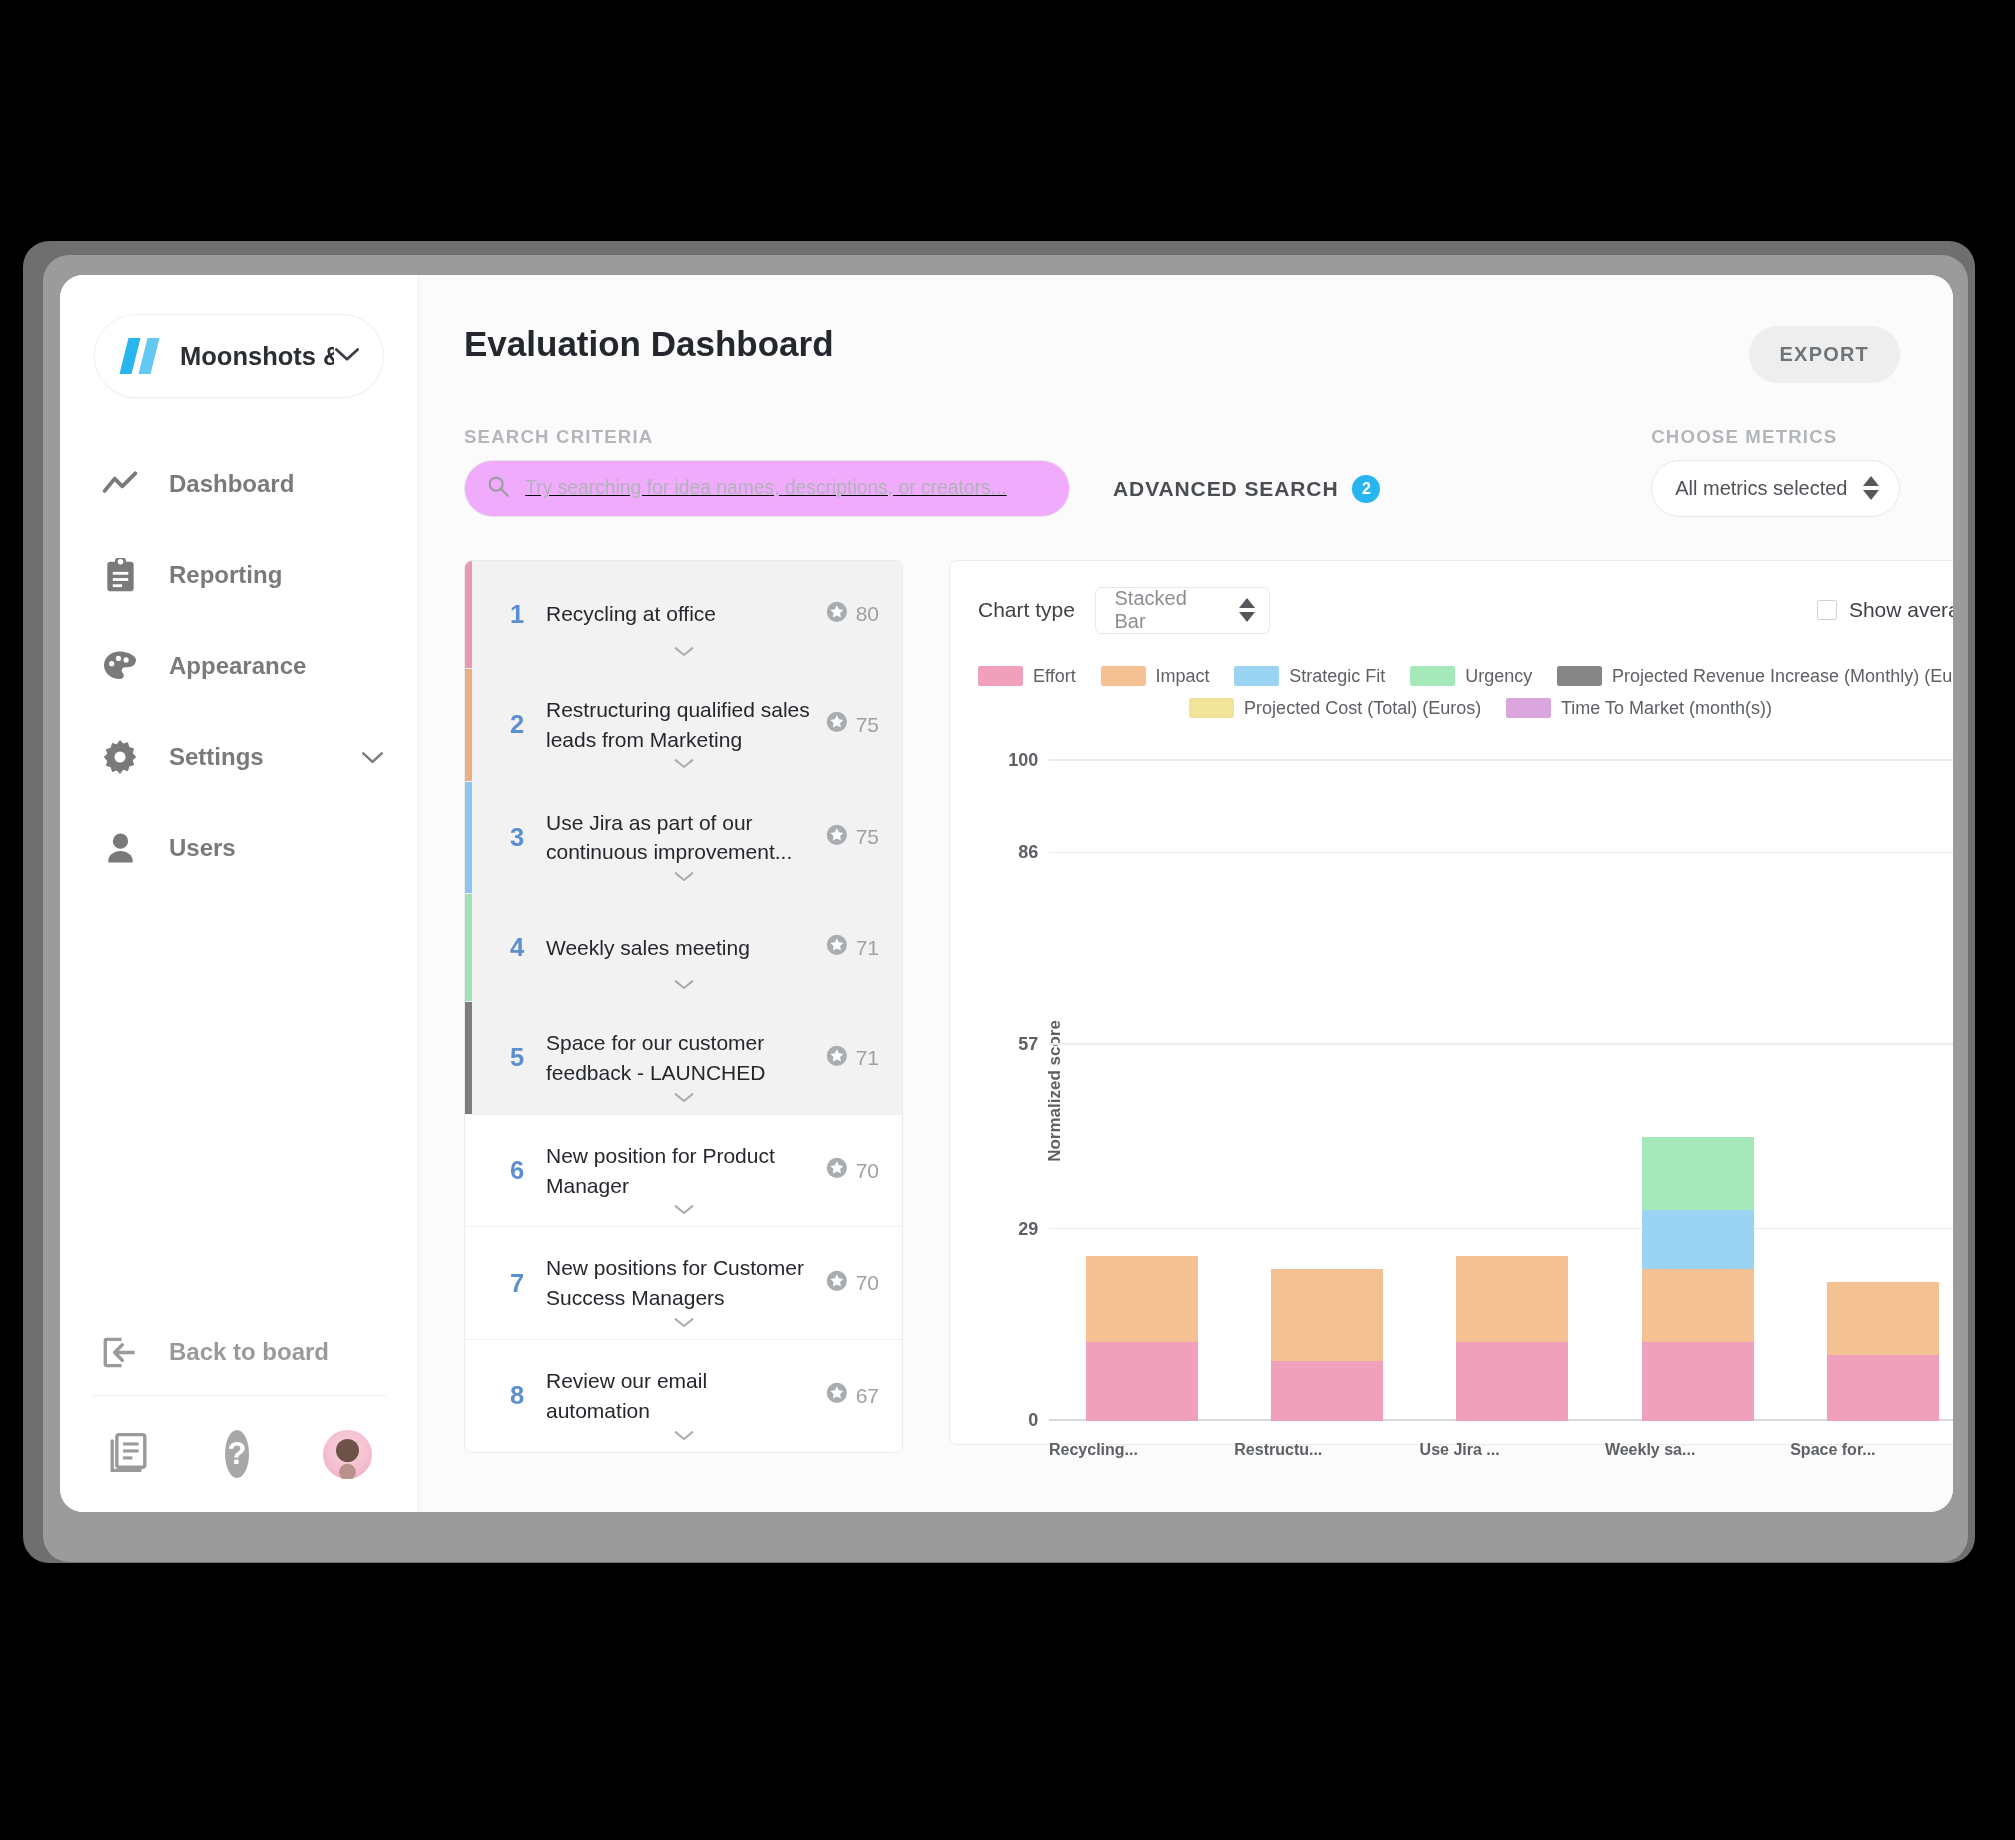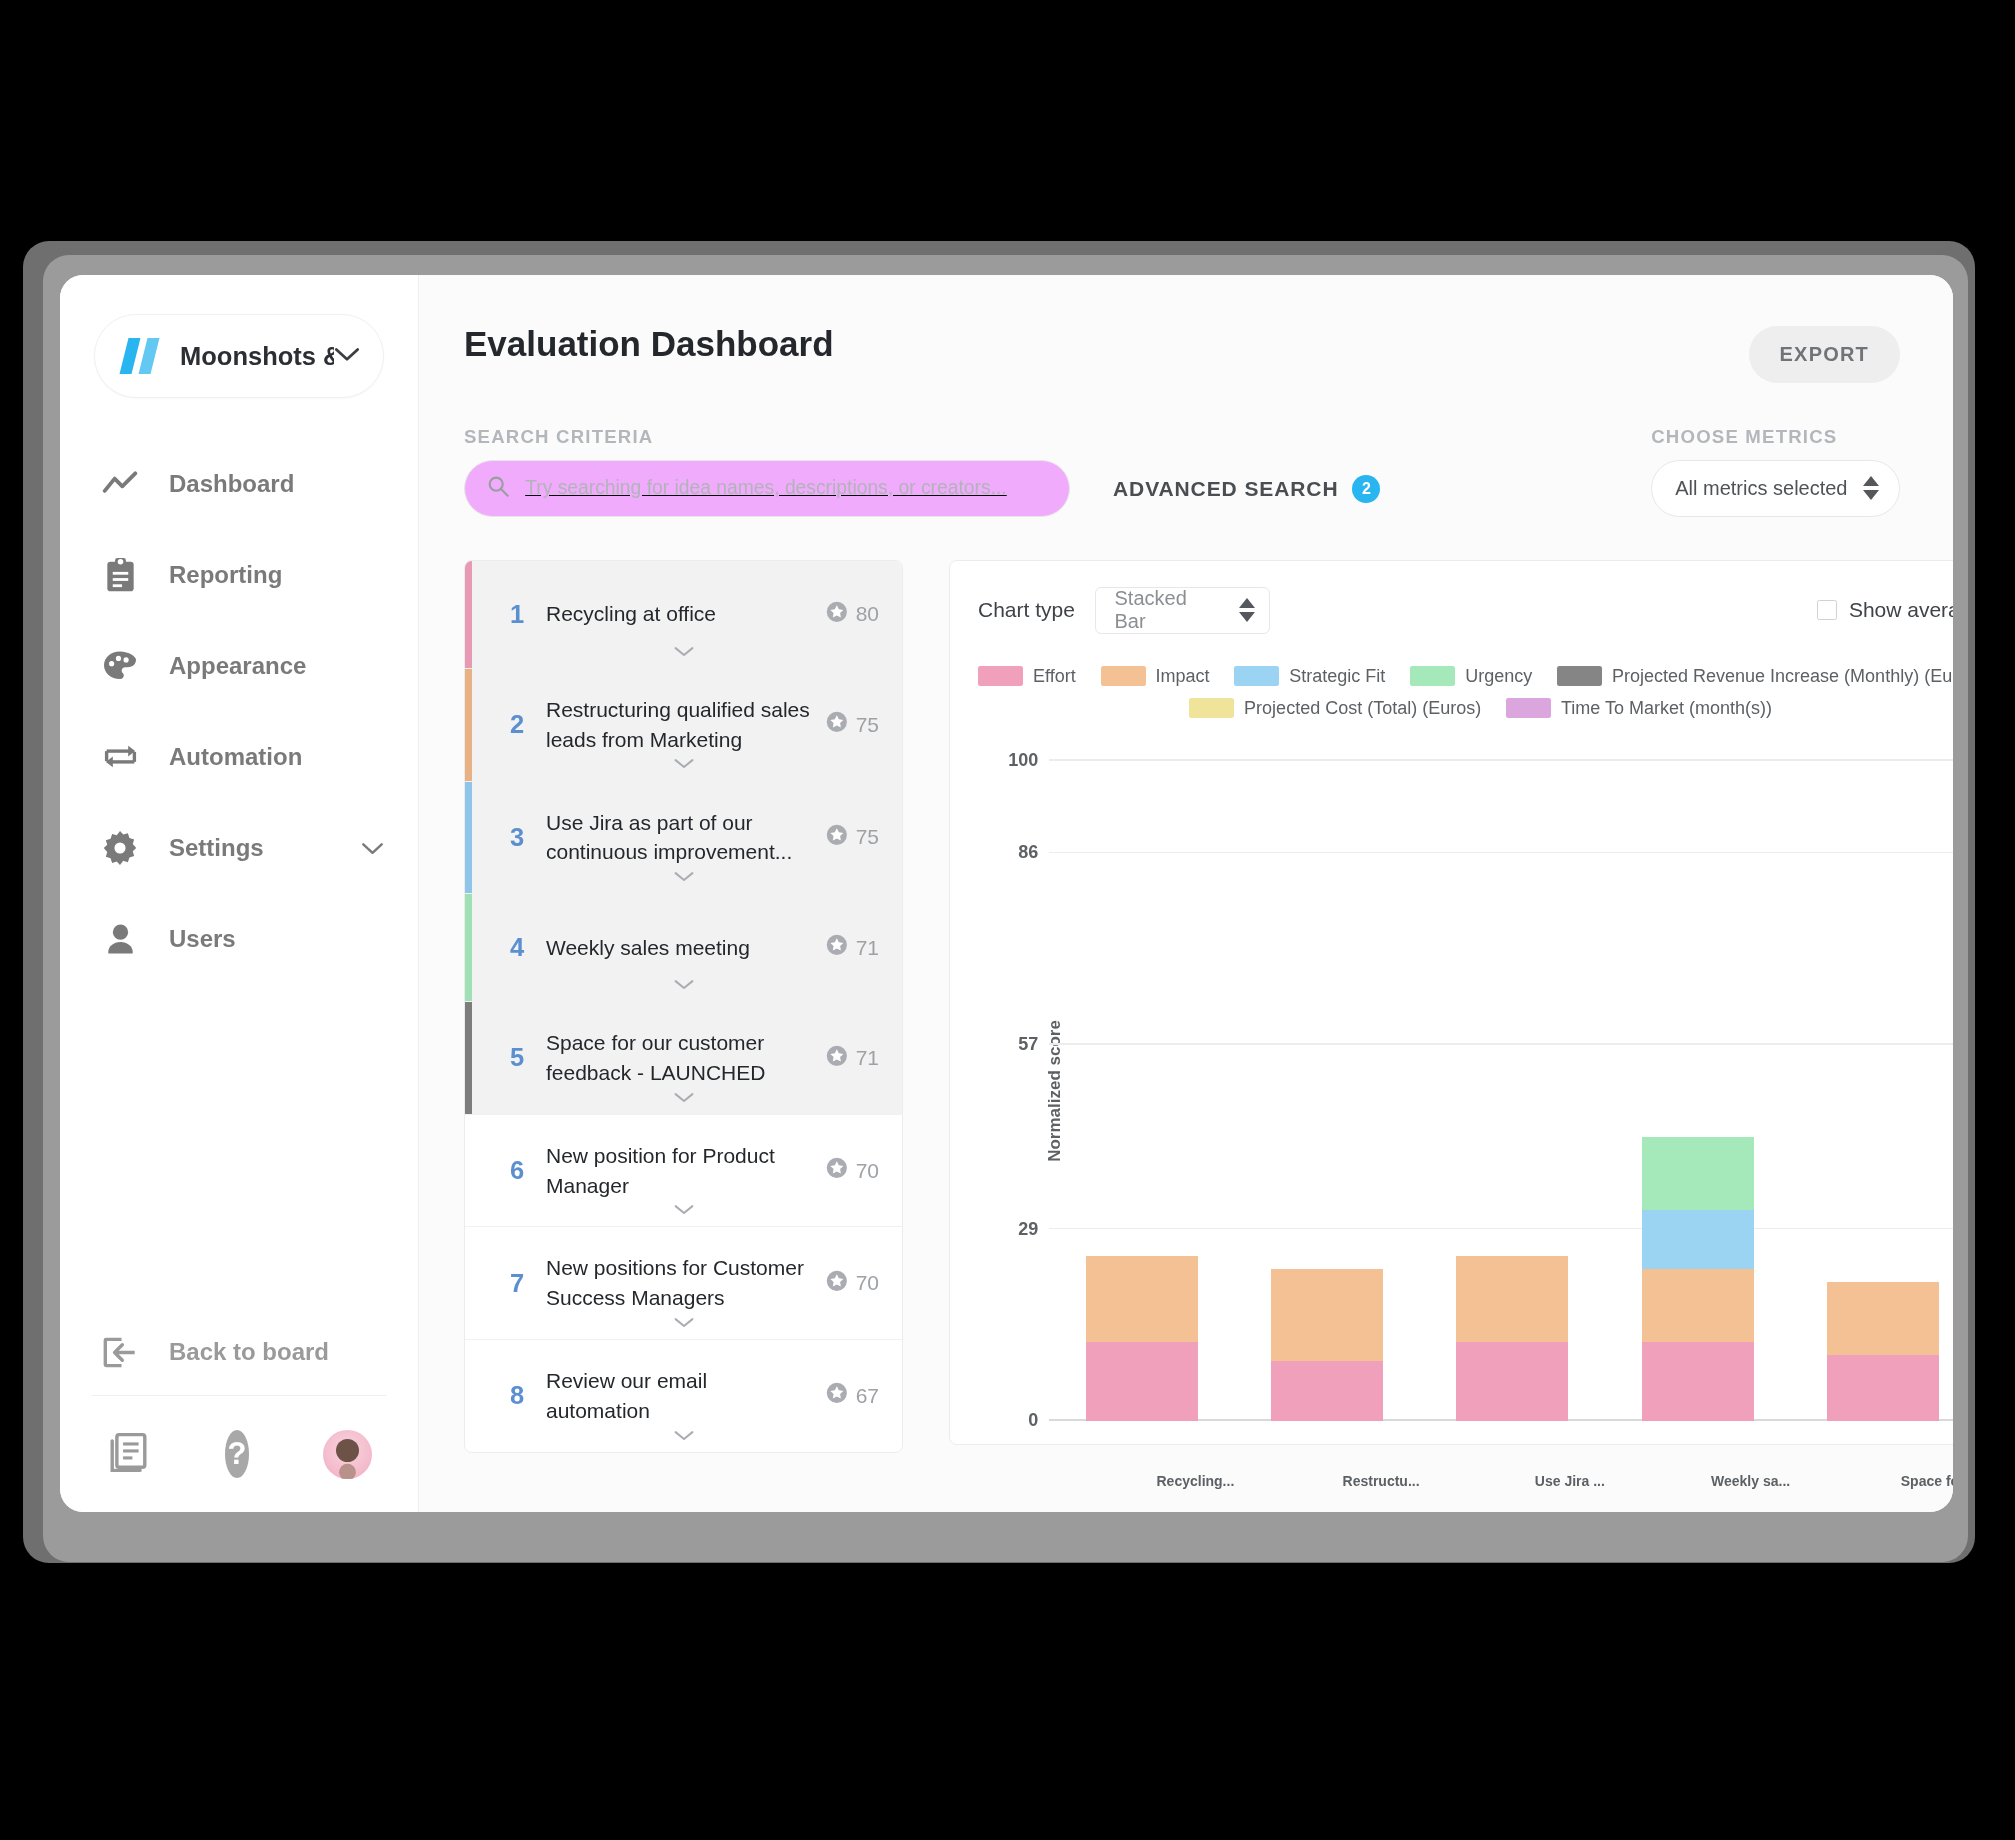--- a/index.html
+++ b/index.html
@@ -220,21 +220,21 @@
   .gridline.base { background: #d9d9d9; }
   .ytick {
     position: absolute; right: calc(100% + 10.8px); transform: translateY(-50%);
     font-size: 18px; font-weight: bold; color: #5d6165; white-space: nowrap;
   }
   .bars { position: absolute; left: 0; right: 0; bottom: 0; top: 0; display: flex; }
   .bar-slot { flex: 1; position: relative; display: flex; justify-content: center; }
   .bar { position: absolute; bottom: 0; width: 112px; display: flex; flex-direction: column-reverse; }
   .seg { width: 100%; }
   .x-labels { position: absolute; left: 71px; right: 7.7px; top: 100%; display: flex; margin-top: 20px; }
-  .x-label { flex: 1; text-align: right; font-size: 14px; font-weight: bold; color: #5d6165; margin-top: 32px; }
+  .x-label { flex: 1; text-align: left; font-size: 16px; font-weight: bold; color: #5d6165; }
 </style>
 </head>
 <body>
 
 <div id="root">
 
 <div class="device-shadow"></div>
 <div class="device-shadow2"></div>
 
 <div class="app-window">
@@ -285,33 +285,20 @@
           <svg width="36" height="32" viewBox="0 0 46 42">
             <path d="M23 2C11 2 2 10 2 20c0 10 9 18 21 18 3 0 5-2 5-4.5 0-1.4-.7-2.3-1.4-3.2-.7-.9-1.4-1.8-1.4-3.2 0-2.5 2-4.5 4.5-4.5H33c7 0 11-4 11-10C44 9 35 2 23 2z" fill="#7a7a7a"></path>
             <circle cx="12" cy="18" r="3.4" fill="#fff"></circle>
             <circle cx="21" cy="11" r="3.4" fill="#fff"></circle>
             <circle cx="31" cy="13" r="3.4" fill="#fff"></circle>
           </svg>
         </span>
         <span class="lbl">Appearance</span>
       </div>
 
-      <div class="nav-item">
-        <span class="ico">
-          <svg width="37" height="31" viewBox="0 0 48 40">
-            <path d="M6 13 L36 13" stroke="#7a7a7a" stroke-width="4.4" fill="none"></path>
-            <path d="M6 13 L6 26" stroke="#7a7a7a" stroke-width="4.4" fill="none"></path>
-            <path d="M42 27 L12 27" stroke="#7a7a7a" stroke-width="4.4" fill="none"></path>
-            <path d="M42 27 L42 14" stroke="#7a7a7a" stroke-width="4.4" fill="none"></path>
-            <path d="M34 6 L43 13 L34 20 Z" fill="#7a7a7a"></path>
-            <path d="M14 20 L5 27 L14 34 Z" fill="#7a7a7a"></path>
-          </svg>
-        </span>
-        <span class="lbl">Automation</span>
-      </div>
 
       <div class="nav-item">
         <span class="ico">
           <svg width="34" height="34" viewBox="0 0 44 44">
             <path d="M22 0l4.2 4.6 6-1.8 2 6.1 6.1 2-1.8 6L43 22l-4.5 4.2 1.8 6-6.1 2-2 6.1-6-1.8L22 44l-4.2-4.5-6 1.8-2-6.1-6.1-2 1.8-6L1 22l4.5-4.1-1.8-6 6.1-2 2-6.1 6 1.8z" fill="#7a7a7a"></path>
             <circle cx="22" cy="22" r="7.2" fill="#fff"></circle>
           </svg>
         </span>
         <span class="lbl">Settings</span>
         <span class="sub-chev">

